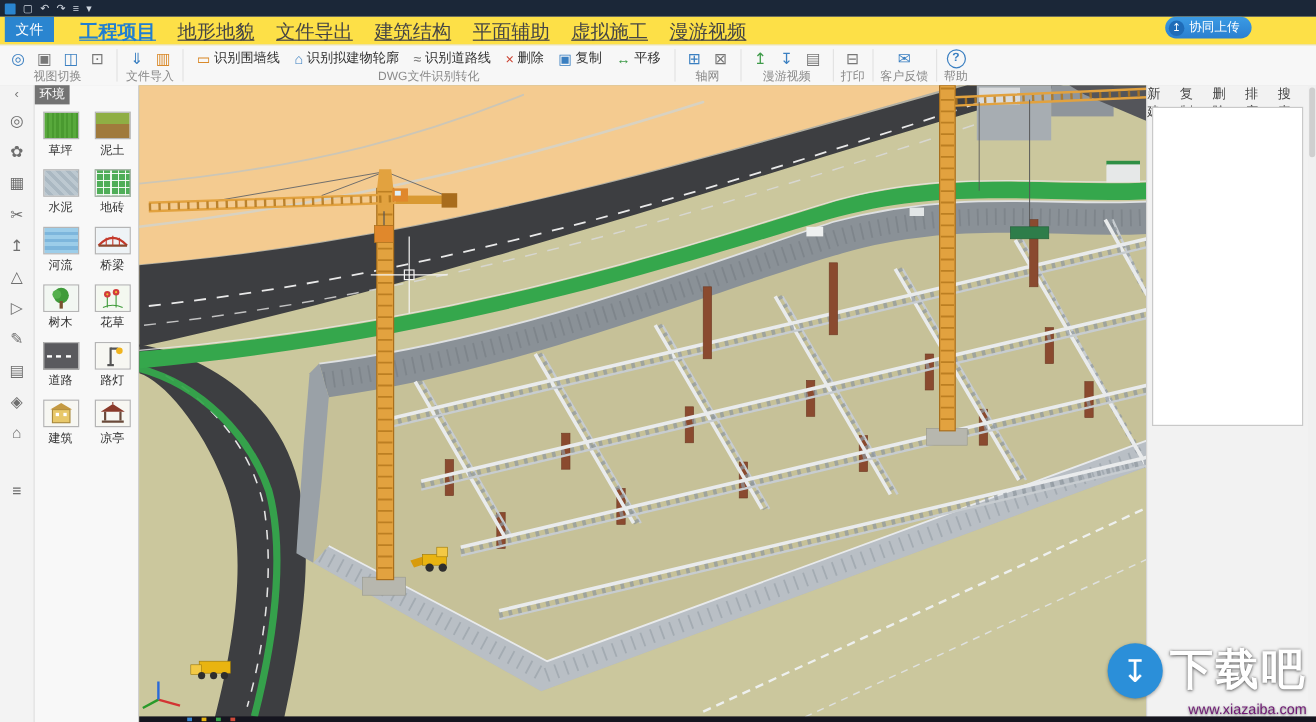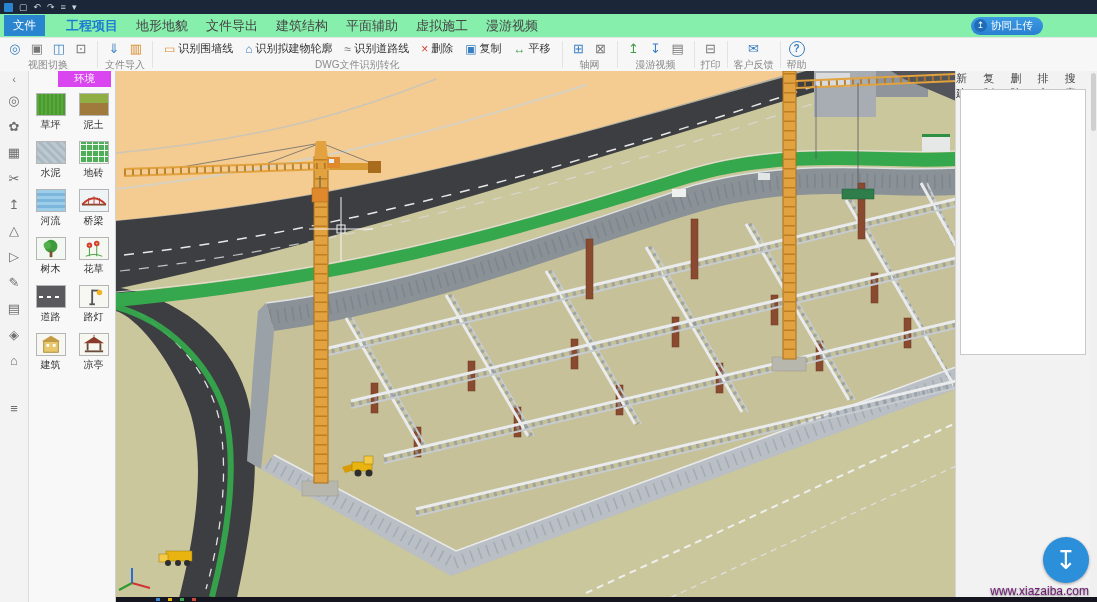--- a/index.html
+++ b/index.html
@@ -4,24 +4,24 @@
 <style>
   html,body{margin:0;padding:0;background:#888;}
   #app{position:relative;width:1097px;height:602px;overflow:hidden;background:#fff;
        font-family:"Liberation Sans",sans-serif;-webkit-font-smoothing:antialiased;}
   
   #titlebar{position:absolute;top:0;left:0;right:0;height:14px;background:#1b2738;
             display:flex;align-items:center;padding-left:4px;gap:6px;}
   #titlebar .tic{font-size:9px;line-height:9px;color:#cfd6df;}
   #titlebar .appsq{width:9px;height:9px;background:#2a85d0;border-radius:1px;}
   
-  #menubar{position:absolute;top:14px;left:0;right:0;height:23px;background:#86efac;
-           border-bottom:1px solid #e4e4e4;display:flex;align-items:center;padding:0 4px;}
+  #menubar{position:absolute;top:14px;left:0;right:0;height:23px;background:#fde047;
+           border-bottom:1px solid #e4e4e4;display:flex;align-items:flex-start;padding:0 4px;}
   .file-btn{background:#2a85d0;color:#fff;font-size:11.5px;padding:3px 9px;margin-right:12px;}
-  .tab{font-size:13px;color:#454545;padding:3px 9px;white-space:nowrap;}
+  .tab{font-size:16px;color:#454545;padding:3px 9px;white-space:nowrap;text-decoration:underline;}
   .tab.active{color:#1f7ed2;font-weight:bold;}
   #upload-btn{margin-left:auto;margin-right:50px;height:18px;display:flex;align-items:center;gap:4px;
               background:linear-gradient(#3b9be4,#2a7fd0);border-radius:10px;padding:0 10px 0 3px;
               color:#fff;font-size:10.5px;}
   #upload-btn .cir{width:13px;height:13px;border-radius:50%;background:#1f6cb8;color:#fff;
                    font-size:9px;line-height:13px;text-align:center;}
   
   #ribbon{position:absolute;top:38px;left:0;right:0;height:33px;background:#f7f7f7;
           border-bottom:1px solid #dcdcdc;display:flex;align-items:stretch;padding:0 2px;}
   .rgroup{display:flex;flex-direction:column;align-items:center;padding:0 3px;}
@@ -40,21 +40,21 @@
   #main{position:absolute;top:71px;left:0;right:0;bottom:0;}
   #left-strip{position:absolute;top:0;left:0;bottom:0;width:28px;background:#f3f3f3;
               border-right:1px solid #ddd;display:flex;flex-direction:column;align-items:center;}
   #left-strip .coll{font-size:11px;color:#777;height:16px;line-height:16px;}
   .sic{height:26px;display:flex;align-items:center;justify-content:center;font-size:13px;color:#6e6e6e;width:100%;}
   .sic.gap{margin-top:22px;}
   
   #env-panel{position:absolute;top:0;left:29px;bottom:0;width:86px;background:#f8f8f8;
              border-right:1px solid #d0d0d0;}
   #env-head{height:16px;display:flex;align-items:center;}
-  #env-head .chip{background:#d946ef;color:#fff;font-size:10.5px;padding:1px 16px;margin-left:29px;}
+  #env-head .chip{background:#737373;color:#fff;font-size:10.5px;padding:1px 4px;}
   #env-grid{display:grid;grid-template-columns:1fr 1fr;row-gap:9px;padding-top:6px;}
   .mat{text-align:center;}
   .thumb{width:30px;height:23px;border:1px solid #b5b5b5;margin:0 auto;box-sizing:border-box;position:relative;}
   .mat .lbl{font-size:10px;color:#333;margin-top:2px;display:block;}
   .t-grass{background:repeating-linear-gradient(90deg,#58a93c 0 2px,#4a9a30 2px 4px);}
   .t-soil{background:linear-gradient(180deg,#8fae44 0 45%,#a07a3c 45% 100%);}
   .t-cement{background:repeating-linear-gradient(45deg,#bcc8d0 0 3px,#aab8c2 3px 6px);}
   .t-tile{background-color:#4fae58;
           background-image:repeating-linear-gradient(0deg,rgba(255,255,255,.9) 0 1px,transparent 1px 6px),
                            repeating-linear-gradient(90deg,rgba(255,255,255,.9) 0 1px,transparent 1px 6px);}
@@ -487,17 +487,18 @@
   <div id="taskbar">
     <span class="dot" style="background:#3a86d1"></span>
     <span class="dot" style="background:#e8b410"></span>
     <span class="dot" style="background:#35a74c"></span>
     <span class="dot" style="background:#d04a3a"></span>
   </div>
 
   <div id="watermark">
     <div class="wm-row">
       <div class="wm-logo">↧</div>
+      <div class="wm-title">下载吧</div>
     </div>
     <div class="wm-url">www.xiazaiba.com</div>
   </div>
 
 </div>
 
 </body></html>

